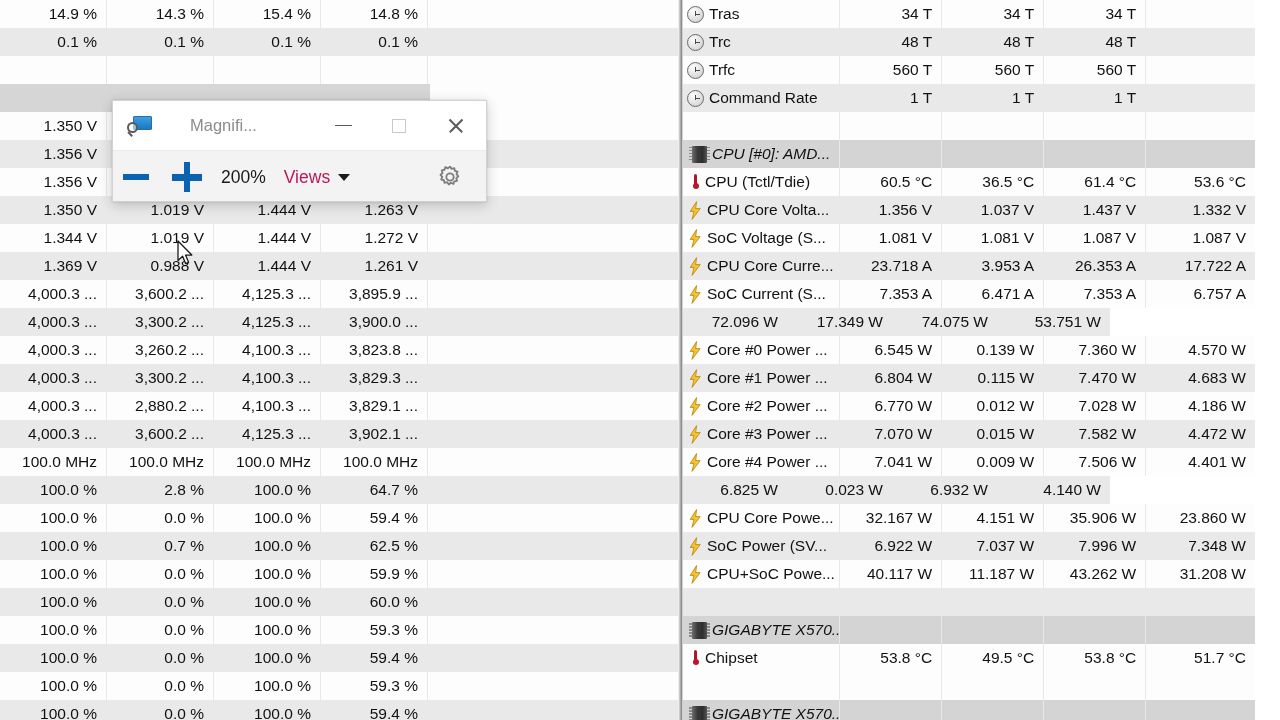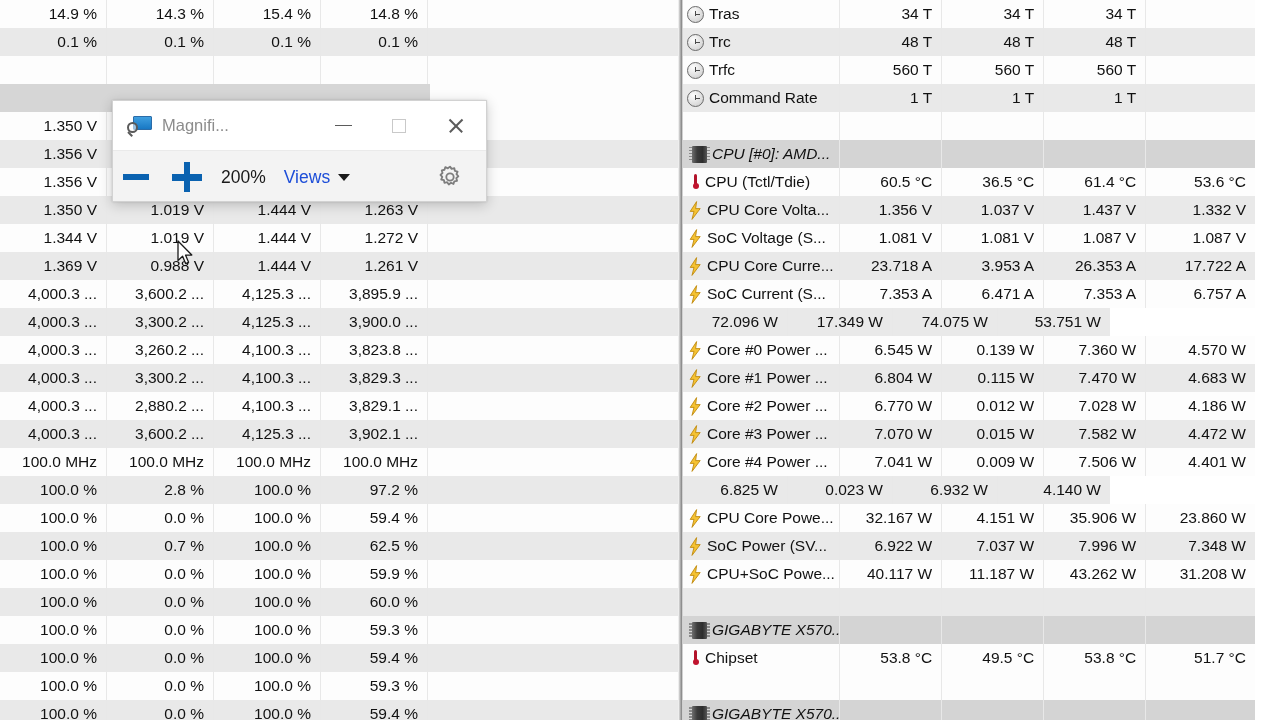--- a/index.html
+++ b/index.html
@@ -104,21 +104,21 @@
   
   #magnifier-window{
     position:absolute;left:112px;top:100px;width:375px;height:102px;
     background:#f6f6f6;
     border:1px solid #d2d2d2;
     box-shadow:0 3px 12px rgba(0,0,0,.20), 0 0 2px rgba(0,0,0,.12);
     box-sizing:border-box;
     overflow:hidden;
   }
   #mag-titlebar{
-    position:relative;height:49px;background:#ffffff;display:flex;align-items:center;
+    position:relative;height:49px;background:#ffffff;display:flex;align-items:center;gap:28px;
   }
   #mag-app-icon{
     width:26px;height:22px;margin-left:14px;position:relative;flex:0 0 26px;
   }
   #mag-app-icon .mon{
     position:absolute;left:6px;top:1px;width:19px;height:14px;
     background:linear-gradient(to bottom,#3f9fe0 0%,#1878c4 100%);
     border:1.5px solid #2b6ca8;border-radius:1px;box-sizing:border-box;
   }
   #mag-app-icon .lens{
@@ -160,21 +160,21 @@
   #zoom-in-button .glyph::before{
     content:"";position:absolute;left:0;top:12px;width:30px;height:6.5px;background:#0a62b0;
   }
   #zoom-in-button .glyph::after{
     content:"";position:absolute;left:11.5px;top:0px;width:6.5px;height:30px;background:#0a62b0;
   }
   #zoom-level{
     font-size:17.5px;color:#1a1a1a;margin-left:6px;margin-right:18px;white-space:nowrap;
   }
   #views-button{display:flex;align-items:center;cursor:default;}
-  #views-label{font-size:17.5px;color:#1d4ed8;}
+  #views-label{font-size:17.5px;color:#be185d;}
   #views-caret{
     margin-left:8px;width:0;height:0;
     border-left:6px solid transparent;border-right:6px solid transparent;
     border-top:7px solid #1a1a1a;
   }
   #settings-button{
     position:absolute;right:16px;top:0;height:52px;width:40px;
     display:flex;align-items:center;justify-content:center;
   }
 
@@ -302,21 +302,21 @@
         <div class="v">100.0 MHz</div>
         <div class="v">100.0 MHz</div>
         <div class="v">100.0 MHz</div>
         <div class="v">100.0 MHz</div>
         <div class="tail"></div>
       </div>
       <div class="lrow sh">
         <div class="v">100.0 %</div>
         <div class="v">2.8 %</div>
         <div class="v">100.0 %</div>
-        <div class="v">97.2 %</div>
+        <div class="v">64.7 %</div>
         <div class="tail"></div>
       </div>
       <div class="lrow lt">
         <div class="v">100.0 %</div>
         <div class="v">0.0 %</div>
         <div class="v">100.0 %</div>
         <div class="v">59.4 %</div>
         <div class="tail"></div>
       </div>
       <div class="lrow sh">

